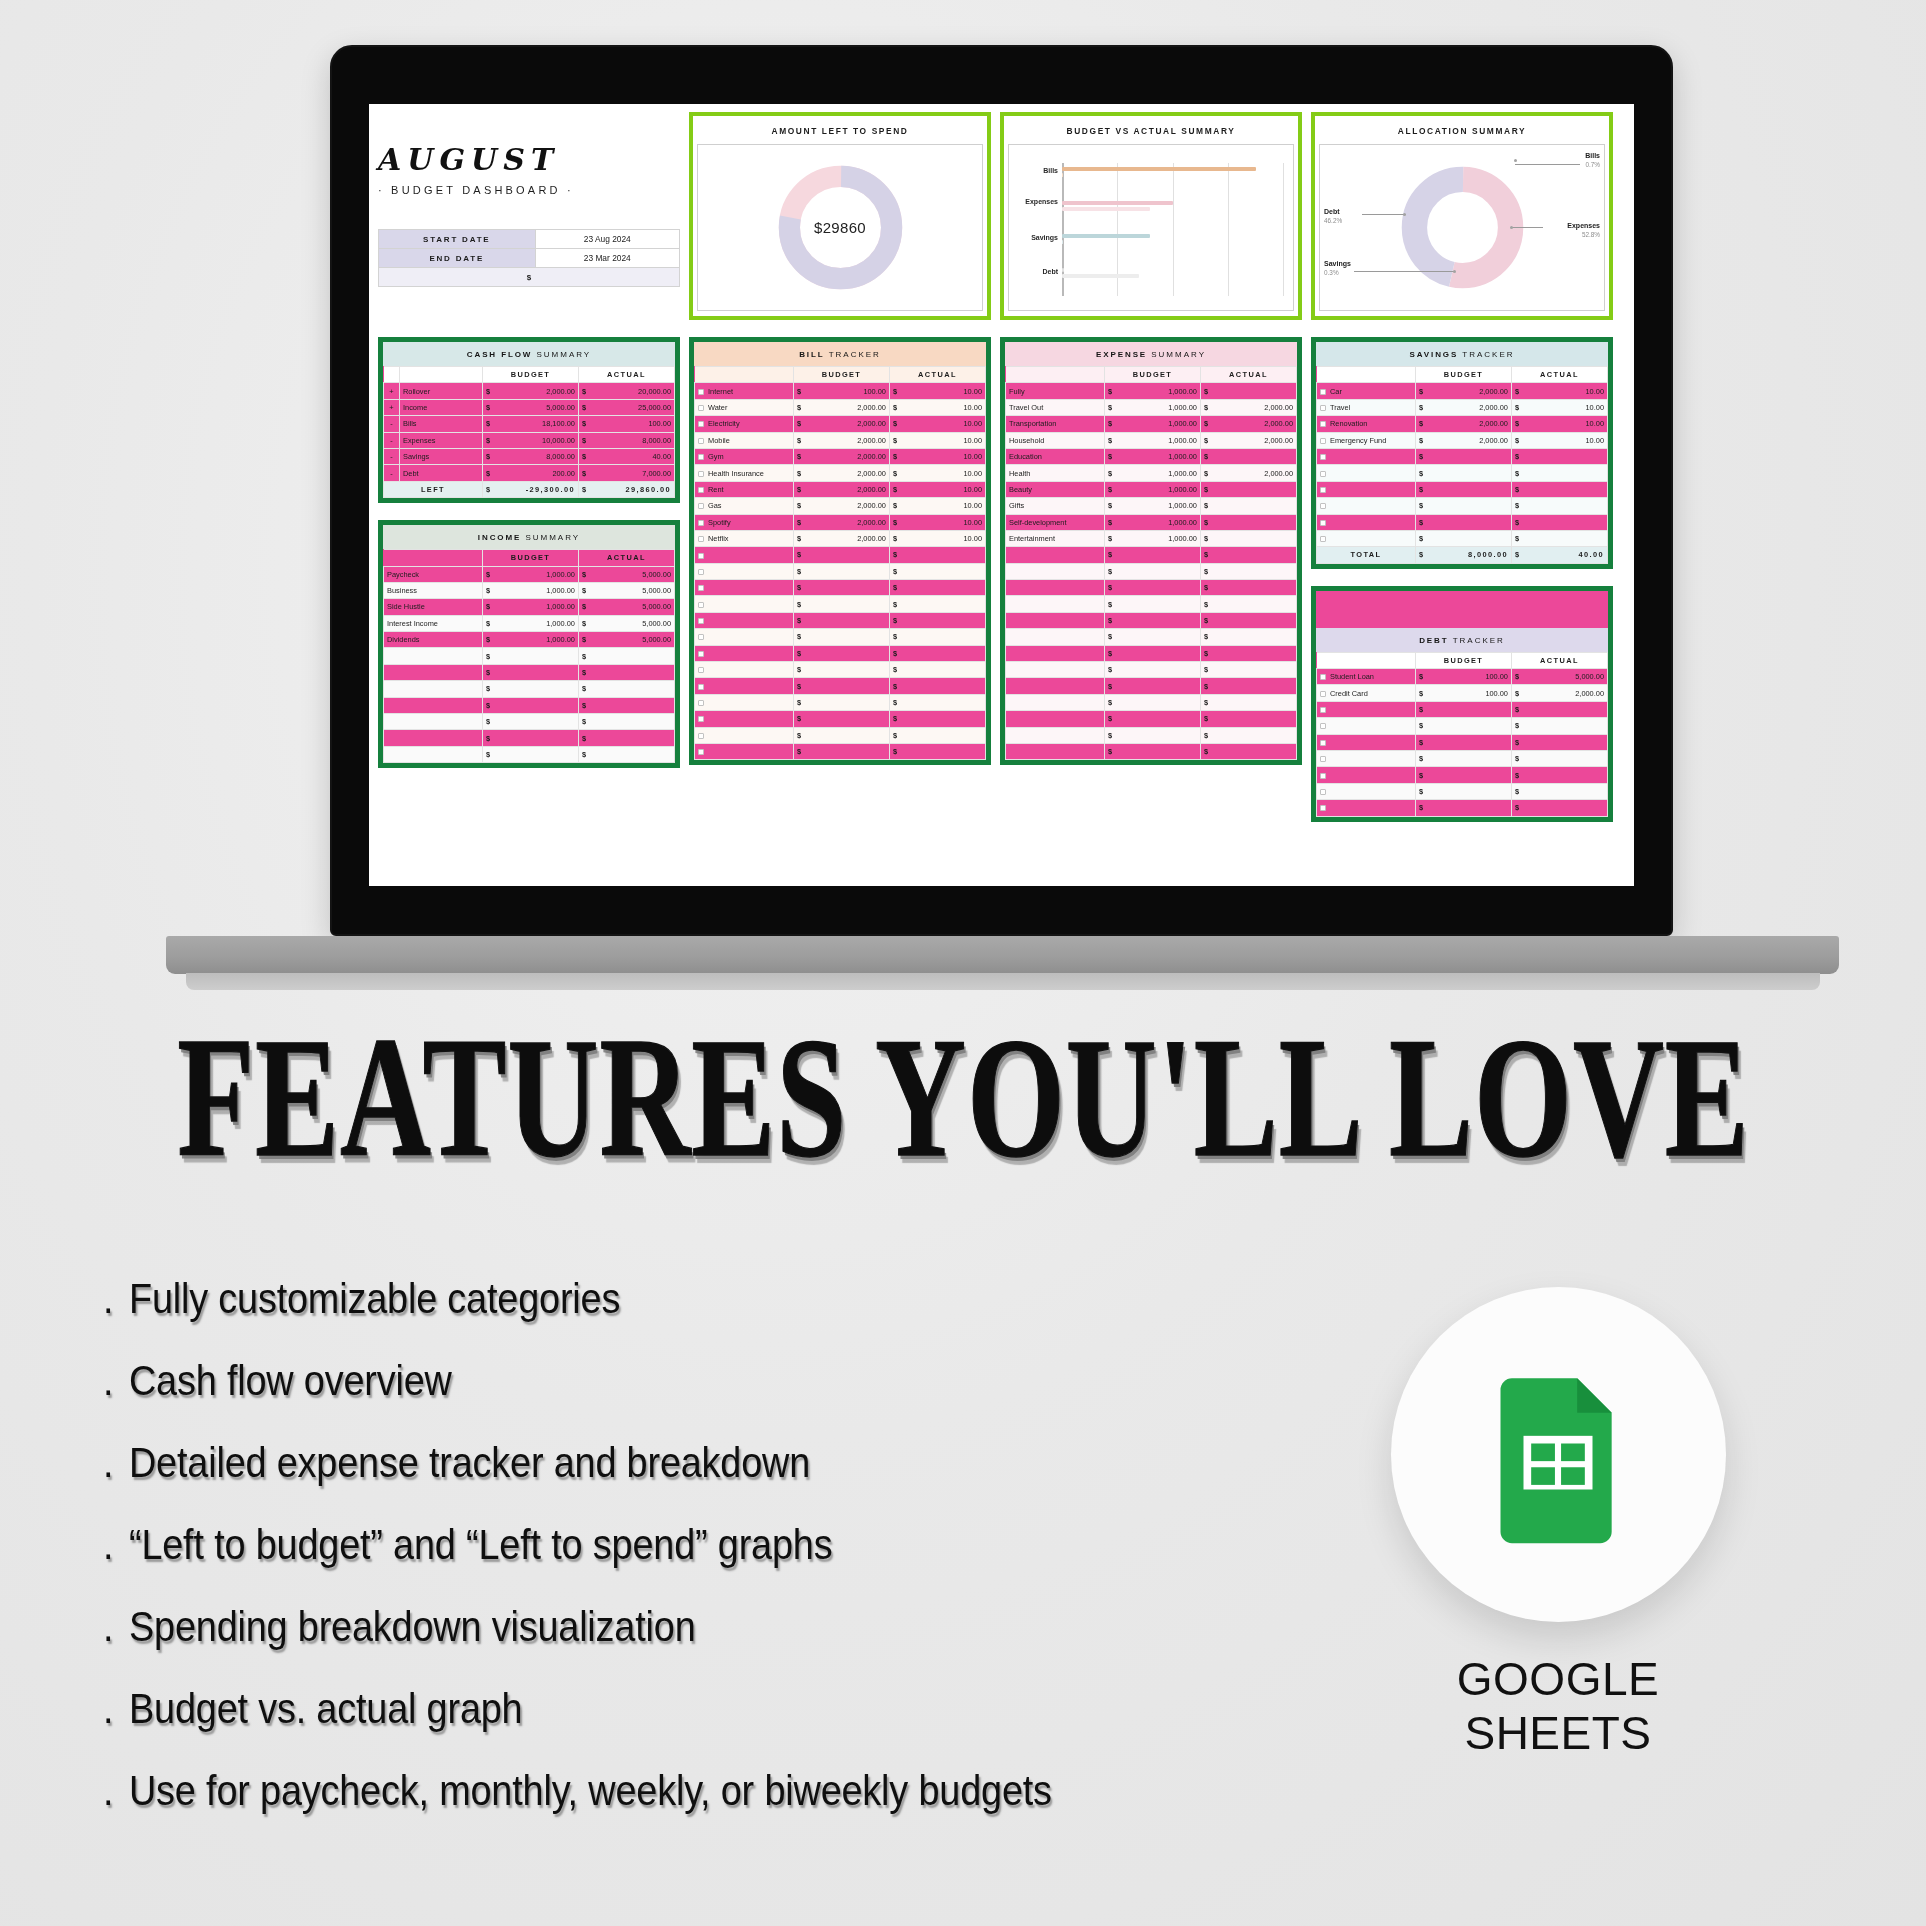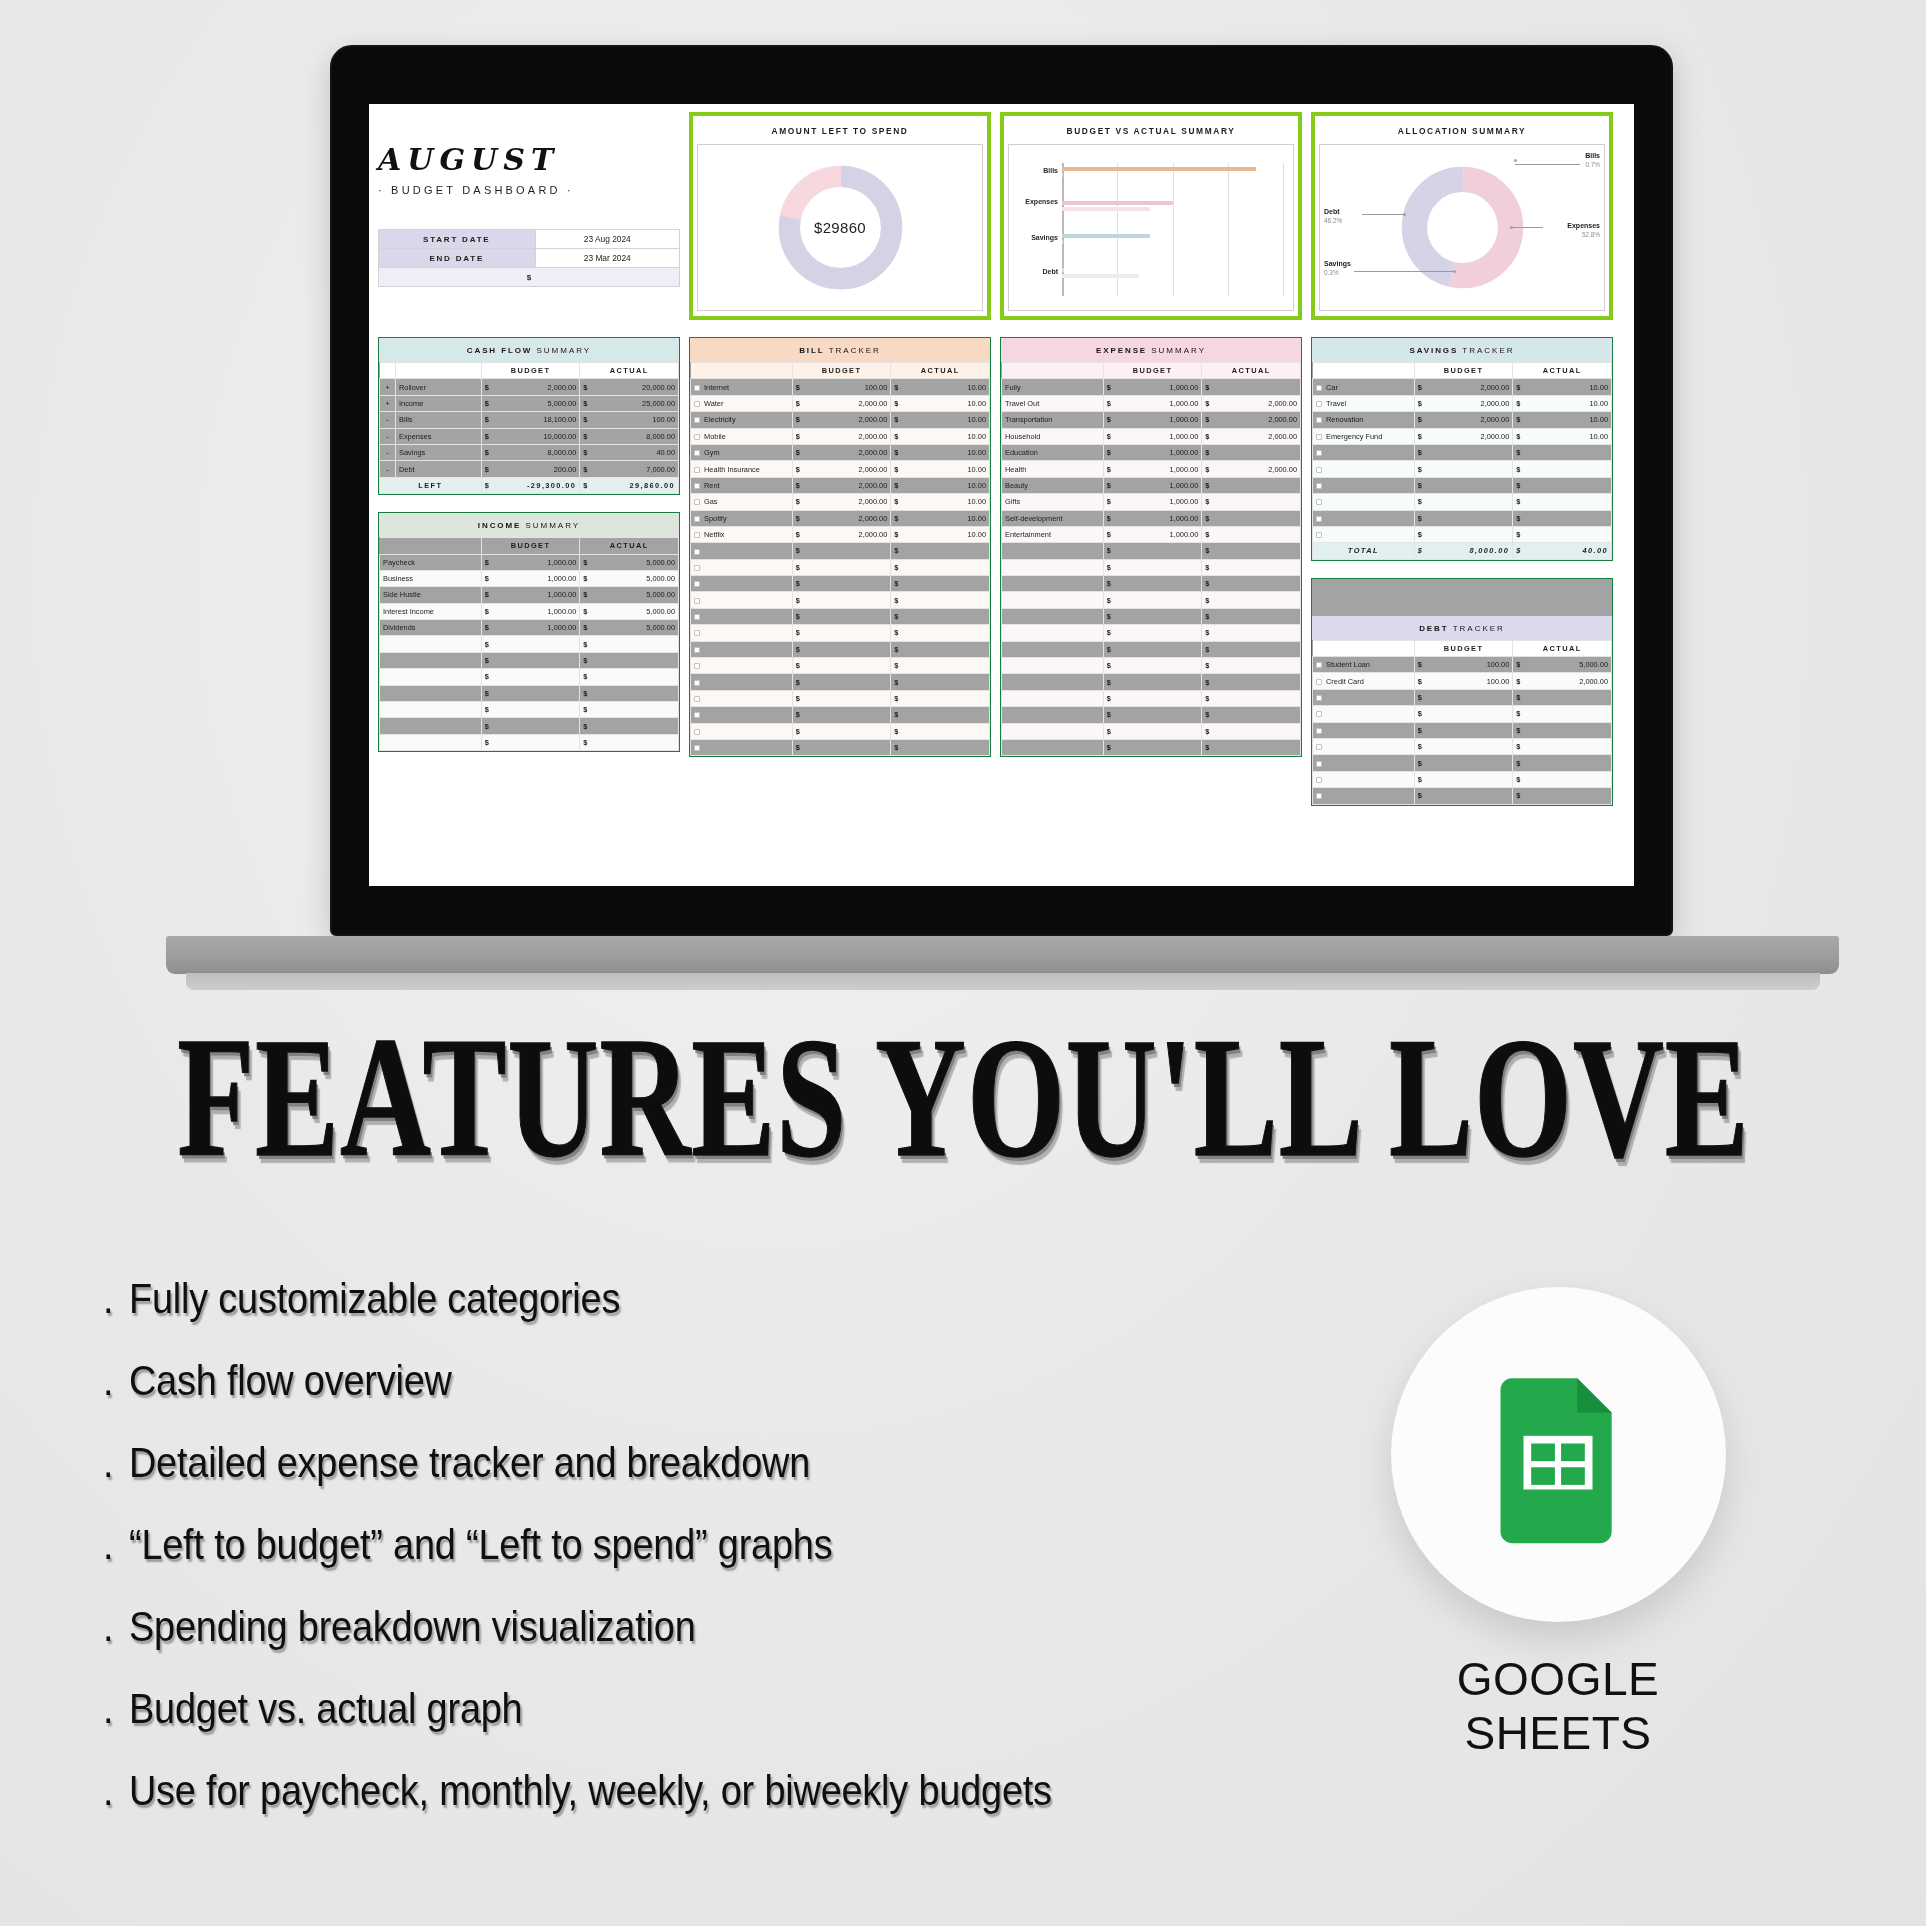--- a/index.html
+++ b/index.html
@@ -87,21 +87,21 @@
     text-align:right; width:61px; line-height:1.05;
   }
 
   
   .alloc-lbl { position:absolute; font-size:7px; font-weight:700; color:#222; line-height:1.25; }
   .alloc-pct { font-weight:400; color:#8d8d8d; font-size:6.4px; display:block; }
   .leader { position:absolute; background:#9a9a9a; height:1px; }
   .leaderdot { position:absolute; width:3px; height:3px; border-radius:50%; background:#a3a3a3; }
 
   
-  .tbl-panel { border:1px solid #15803d; background:#a3a3a3; }
+  .tbl-panel { border:5px solid #15803d; background:#ec4899; }
   .tbl-head {
     text-align:center; font-size:8px; letter-spacing:1.9px; padding:8px 0 7px; color:#151515;
   }
   .tbl-head b { font-weight:700; }
   .tbl-head span { font-weight:400; letter-spacing:2px; }
   table.grid { width:100%; border-collapse:collapse; table-layout:fixed; }
   table.grid td, table.grid th { border:1px solid #e3e3e3; font-size:7.4px; color:#1c1c1c; height:16.4px; padding:0 3px; }
   .colhdr th { font-weight:700; letter-spacing:1.4px; font-size:7px; text-align:center; border-bottom:1px solid #dcdcdc; }
   .c-name { text-align:left; }
   .c-sign { width:11px; text-align:center; color:#333; font-size:8px; }
@@ -117,21 +117,21 @@
   .th-cash  .tbl-head { background:#d7e8e8; }
   .th-cash  .colhdr th { background:#fff; }
   .th-cash  .totalrow td { background:#e4f0f0; }
   .th-inc   .tbl-head { background:#dde5dd; }
   .th-bill  .tbl-head { background:#f8d9c3; }
   .th-bill  .colhdr th { background:#fdf1e8; }
   .th-exp   .tbl-head { background:#f6d7e1; }
   .th-exp   .colhdr th { background:#fdeff3; }
   .th-sav   .tbl-head { background:#d5e7ea; }
   .th-sav   .colhdr th { background:#fff; }
-  .th-sav   .totalrow td { background:#e1eff1;font-style:italic; }
+  .th-sav   .totalrow td { background:#e1eff1; }
   .th-debt  .tbl-head { background:#ddd9ec;margin-top:37px; }
   .th-debt  .colhdr th { background:#fff; }
   .alt-bill tr:nth-child(even) td { background:#fdf8f4; }
   .alt-exp  tr:nth-child(even) td { background:#fdf6f8; }
   .alt-sav  tr:nth-child(even) td { background:#f7fbfb; }
   .alt-plain tr:nth-child(even) td { background:#fafafa; }
 
   
   #headline {
     position:absolute; left:0; top:1012px; width:1927px; text-align:center;

